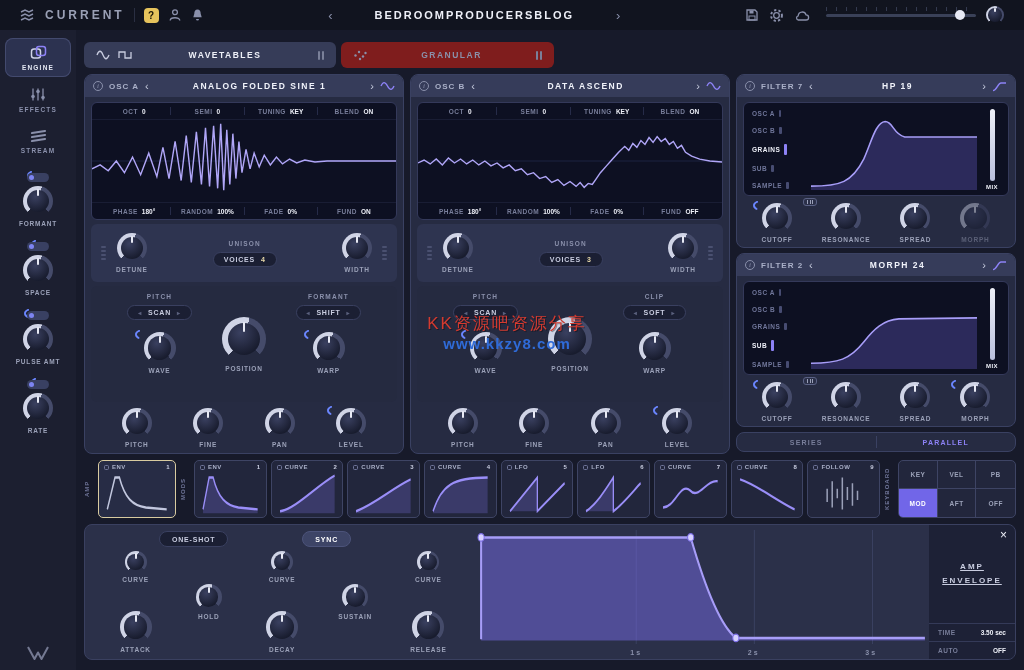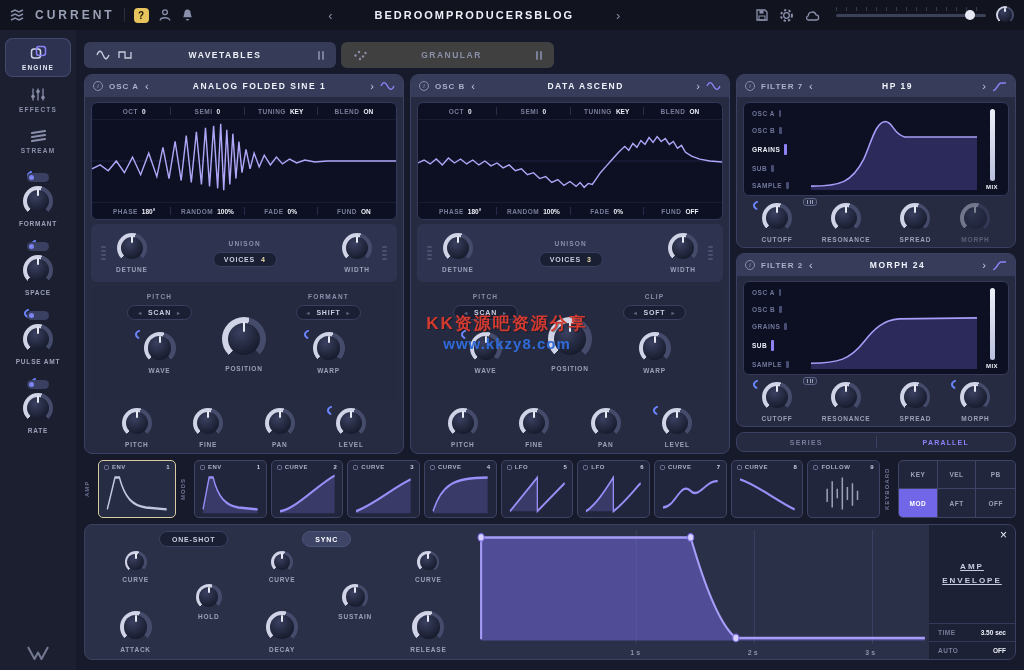--- a/index.html
+++ b/index.html
@@ -1,20 +1,20 @@
 <!DOCTYPE html>
 <html><head>
 <meta charset="utf-8">
 <style>
 *{margin:0;padding:0;box-sizing:border-box;}
 body{width:1024px;height:670px;font-family:"Liberation Sans",sans-serif;background:#171a2a;overflow:hidden;}
 .app{position:relative;width:1024px;height:670px;background:#171a2a;color:#dfe2f0;overflow:hidden;}
 
 
-.topbar{height:30px;background:#11141f;display:flex;align-items:center;padding:0 10px;gap:9px;}
+.topbar{height:30px;background:#11141f;display:flex;align-items:center;padding:0 20px;gap:9px;}
 .logo-text{color:#9aa0b5;font-weight:bold;font-size:12px;letter-spacing:3px;}
 .tb-sep{width:1px;height:14px;background:#2a2f42;}
 .help-btn{width:15px;height:15px;border-radius:4px;background:#e6c35c;color:#1a1405;font-weight:bold;font-size:10px;display:flex;align-items:center;justify-content:center;cursor:pointer;}
 .tbicon{display:flex;align-items:center;}
 .preset-nav{flex:1;display:flex;align-items:center;justify-content:center;gap:42px;}
 .preset-name{font-size:11px;font-weight:bold;letter-spacing:2px;color:#eef0f8;}
 .nav-arrow{color:#8a90ab;font-size:13px;cursor:pointer;}
 .tb-right{display:flex;align-items:center;gap:10px;}
 .vol-slider{position:relative;width:150px;height:3px;background:#3a4158;border-radius:2px;margin-left:6px;}
 .vol-ticks{position:absolute;top:-7px;left:0;right:0;height:4px;background:repeating-linear-gradient(90deg,#343a50 0 1px,transparent 1px 10px);}
@@ -42,21 +42,21 @@
 .knob::after{content:"";position:absolute;left:calc(50% - 1px);top:11%;width:2px;height:24%;background:#e8eaf5;border-radius:1px;}
 .k18{width:18px;height:18px;}.k22{width:22px;height:22px;}.k26{width:26px;height:26px;}
 .k30{width:30px;height:30px;}.k32{width:32px;height:32px;}.k44{width:44px;height:44px;}
 .kwrap{position:relative;display:flex;flex-direction:column;align-items:center;gap:3px;}
 .kl{font-size:6.5px;letter-spacing:.8px;color:#9ba1b8;font-weight:bold;white-space:nowrap;}
 .mblip{position:absolute;left:-9px;top:-2px;width:9px;height:9px;border:2px solid #6b86ff;border-radius:50%;border-right-color:transparent;border-bottom-color:transparent;transform:rotate(-40deg);}
 .dim{opacity:.45;}
 
 
 .tabrow{display:flex;gap:5px;height:26px;margin-bottom:6px;}
-.tab{display:flex;align-items:center;gap:8px;padding:0 12px;border-radius:6px;background:#404040;color:#8a90a9;font-size:8.5px;font-weight:bold;letter-spacing:1.5px;cursor:pointer;}
+.tab{display:flex;align-items:center;gap:8px;padding:0 12px;border-radius:6px;background:#7f1d1d;color:#8a90a9;font-size:8.5px;font-weight:bold;letter-spacing:1.5px;cursor:pointer;}
 .tab.on{background:#363c58;color:#eef0f8;}
 .tab .lbl{flex:1;text-align:center;}
 .t-wav{width:252px;}.t-gra{width:213px;}.t-sub{width:213px;}
 .t-fil{width:132px;margin-left:auto;}.t-fm{width:131px;}
 .pause{display:flex;gap:2px;margin-left:auto;}
 .pause i{display:block;width:2px;height:9px;background:#7a8099;border-radius:1px;}
 
 
 .engines{display:flex;gap:6px;height:380px;}
 .panel{background:#262b42;border:1px solid #3a4162;border-radius:8px;overflow:hidden;display:flex;flex-direction:column;}
@@ -139,21 +139,21 @@
 .tmark{position:absolute;bottom:3px;font-size:7px;color:#8a90ab;font-weight:bold;transform:translateX(-50%);}
 .envinfo{width:86px;background:#1d2136;display:flex;flex-direction:column;position:relative;flex:none;}
 .envclose{position:absolute;top:3px;right:8px;font-size:12px;color:#eef0f8;cursor:pointer;}
 .envtitle{flex:1;display:flex;align-items:center;justify-content:center;text-align:center;font-size:8px;font-weight:bold;letter-spacing:2px;line-height:1.7;color:#c9cde0;padding:0 12px;text-decoration:underline;}
 .metarow{display:flex;justify-content:space-between;align-items:center;padding:5px 9px;font-size:6.5px;font-weight:bold;border-top:1px solid #343a58;}
 .metarow .ml{color:#787e9a;letter-spacing:.5px;}
 .metarow .mv{color:#eef0f8;}
 
 
 .watermark{position:absolute;left:382px;top:312px;width:250px;text-align:center;z-index:50;pointer-events:none;}
-.wm1{font-size:17px;font-weight:bold;color:#d43a2f;letter-spacing:2px;text-shadow:1px 1px 0 rgba(0,0,0,.35);}
+.wm1{font-size:17px;font-weight:normal;color:#d43a2f;letter-spacing:2px;text-shadow:1px 1px 0 rgba(0,0,0,.35);}
 .wm2{font-size:15px;font-weight:bold;color:#2f6bd8;letter-spacing:1px;}
 svg{display:block;}
 </style>
 </head>
 <body>
 
 <div class="app">
 
   <header class="topbar">
     <span class="tbicon">

